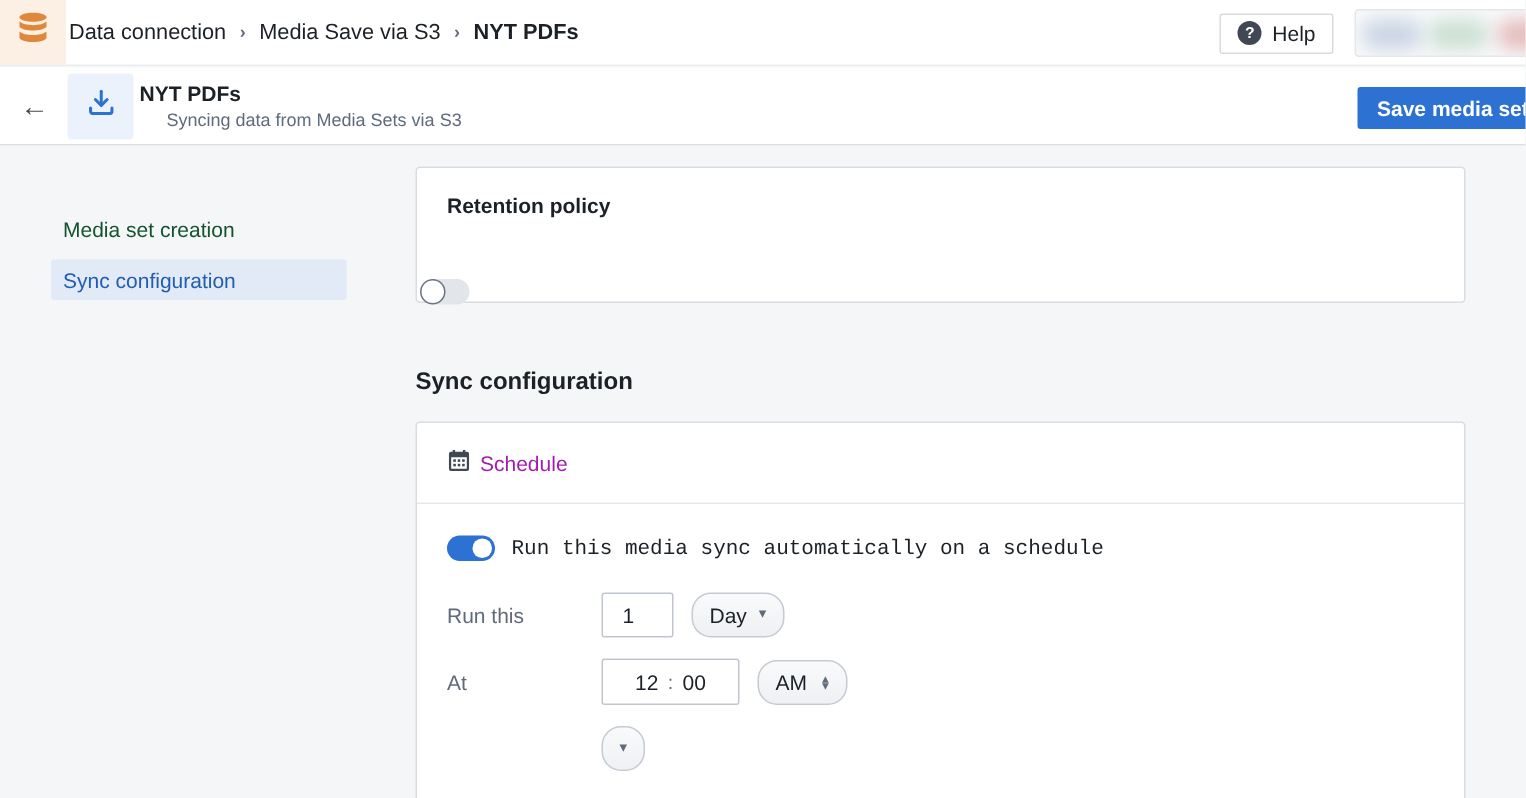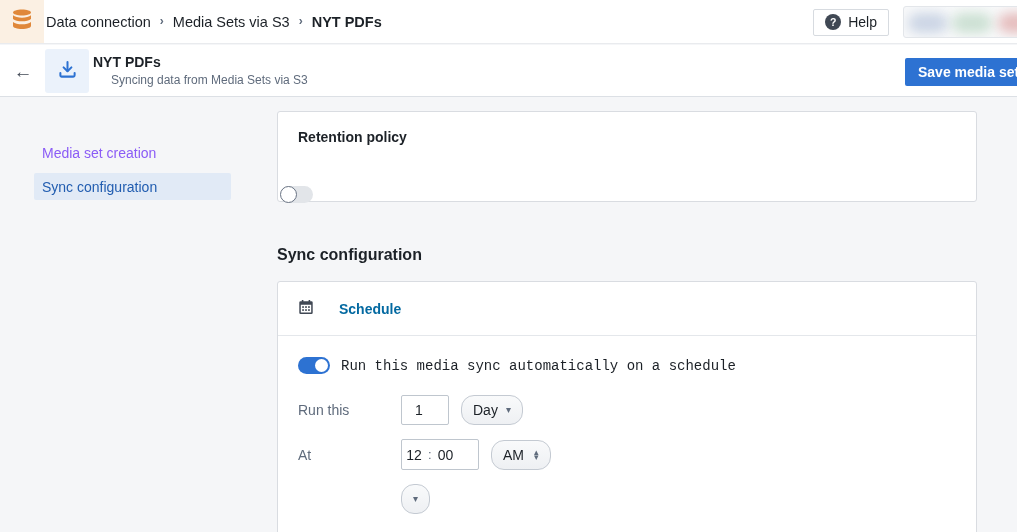--- a/index.html
+++ b/index.html
@@ -69,41 +69,41 @@
     font-family:"Liberation Sans", sans-serif;
     font-size:14px; font-weight:700; white-space:nowrap; cursor:pointer;
   }
 
   
   .main { position:absolute; top:98px; left:0; width:1017px; bottom:0; }
 
   .sidebar { position:absolute; left:34px; top:41px; width:197px; }
   .side-item {
     height:27px; display:flex; align-items:center; padding:0 8px;
-    font-size:14px; color:#8b5cf6; border-radius:2px; cursor:pointer; margin-bottom:7px;
+    font-size:14px; color:#14532d; border-radius:2px; cursor:pointer; margin-bottom:7px;
   }
   .side-item.active { background:#E1EAF6; color:#215DB0; }
 
   .content { position:absolute; left:277px; top:0; width:700px; }
 
   .card {
     background:#FFFFFF; border:1px solid #D9DCE1; border-radius:3px;
   }
   .retention-card { margin-top:13px; padding:17px 20px 34px 20px; position:relative; }
   .retention-title { font-size:14px; font-weight:700; margin:0 0 5px 0; color:#1C2127; }
   .retention-desc { font-size:14px; color:#5F6B7C; line-height:1.38; max-width:575px; margin:0; }
   .link { color:#215DB0; cursor:pointer; text-decoration:none; }
   .retention-toggle { position:absolute; right:17px; top:36px; }
 
   .section-heading { margin:44px 0 0 0; font-size:16px; font-weight:700; color:#1C2127; }
 
   .schedule-card { margin-top:17px; }
   .sched-header {
-    display:flex; align-items:center; gap:25px; padding:17px 20px;
-    border-bottom:1px solid #E4E7EB; font-size:14px; font-weight:700; color:#0369a1;
+    display:flex; align-items:center; gap:6px; padding:17px 20px;
+    border-bottom:1px solid #E4E7EB; font-size:14px; font-weight:400; color:#a21caf;
   }
   .sched-body { padding:21px 20px 16px 20px; }
 
   .toggle-row { display:flex; align-items:center; gap:11px; margin-bottom:21px;font-family:Liberation Mono, monospace; }
   .toggle-label { font-size:14px; color:#1C2127; }
 
   
   .switch { width:32px; height:17px; border-radius:9px; position:relative; cursor:pointer; flex:0 0 auto; }
   .switch.off { background:#E2E5E9; }
   .switch.off .knob {
@@ -128,22 +128,22 @@
     height:30px; display:inline-flex; align-items:center; gap:8px; padding:0 11px;
     background:linear-gradient(#F9FAFB,#EEF0F3);
     border:1px solid #C4CAD2; border-radius:13px; cursor:pointer;
     font-family:"Liberation Sans", sans-serif; font-size:14px; color:#1C2127;
   }
   .caret { font-size:10px; color:#5F6B7C; line-height:1; }
   .caret-stack { display:flex; flex-direction:column; align-items:center; line-height:0.55; margin-left:2px; }
   .caret-stack span { font-size:9px; color:#5F6B7C; }
 
   .time-box {
-    width:78px; height:31px; border:1px solid #BFC6CE; border-radius:2px; background:#fff;
-    display:inline-flex; align-items:center; gap:2px;
+    width:92px; height:31px; border:1px solid #BFC6CE; border-radius:2px; background:#fff;
+    display:inline-flex; align-items:center; justify-content:center; gap:2px;
   }
   .time-input {
     width:24px; border:none; outline:none; background:transparent; text-align:center;
     font-family:"Liberation Sans", sans-serif; font-size:14px; color:#1C2127; padding:0;
   }
   .time-colon { color:#5F6B7C; font-size:13px; }
   .gap12 { width:12px; flex:0 0 auto; }
   .tz-row { margin-left:103px; margin-bottom:4px; }
 </style>
 </head>
@@ -155,21 +155,21 @@
       <svg width="24" height="24" viewBox="0 0 16 16" fill="#E0883A">
         <path d="M2 3c0-1.1 2.7-2 6-2s6 .9 6 2-2.7 2-6 2-6-.9-6-2z"></path>
         <path d="M2 4.9c1.2 1 3.5 1.6 6 1.6s4.8-.6 6-1.6v2.4c-1.2 1-3.5 1.6-6 1.6S3.2 8.3 2 7.3z"></path>
         <path d="M2 9.3c1.2 1 3.5 1.6 6 1.6s4.8-.6 6-1.6v2.7c0 1.1-2.7 2-6 2s-6-.9-6-2z"></path>
       </svg>
     </span>
   </div>
   <nav class="breadcrumb">
     <span class="crumb">Data connection</span>
     <span class="crumb-sep">›</span>
-    <span class="crumb">Media Sets via S3</span>
+    <span class="crumb">Media Save via S3</span>
     <span class="crumb-sep">›</span>
     <span class="crumb current">NYT PDFs</span>
   </nav>
   <div class="topbar-right">
     <button class="help-btn">
       <span class="help-glyph">?</span>
       <span>Help</span>
     </button>
     <div class="redacted-chip">
       <span class="blur-blob blob-blue"></span>

